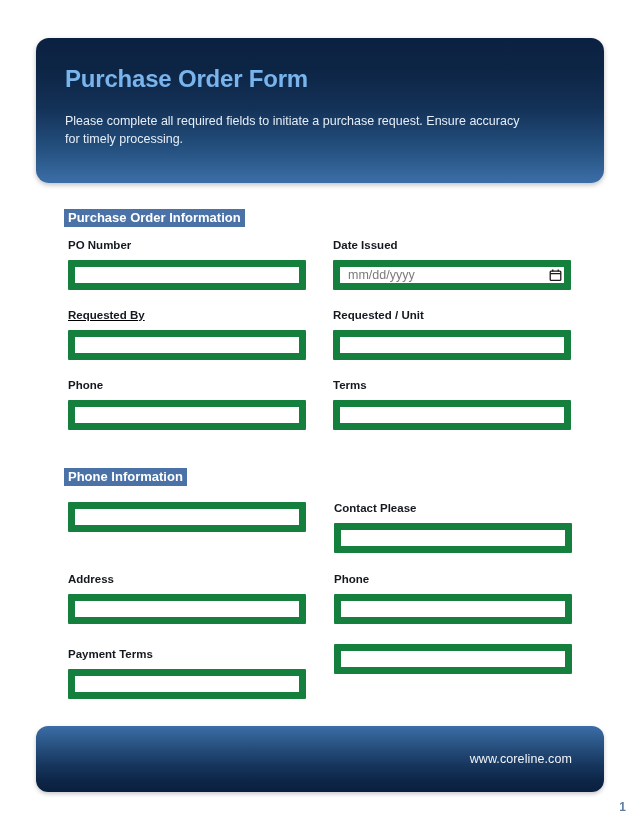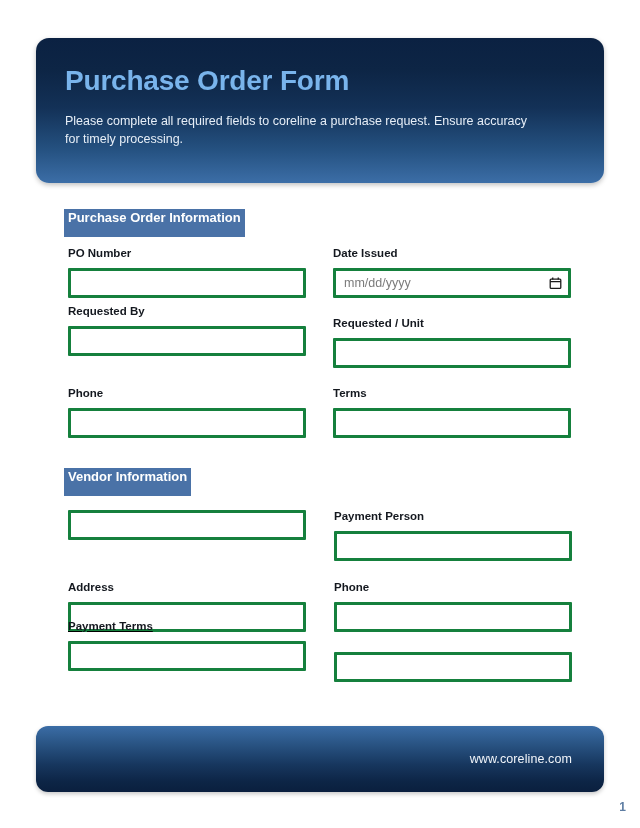--- a/index.html
+++ b/index.html
@@ -37,21 +37,21 @@
         #133157 48%,
         #24507f 76%,
         #3c6ea7 100%);
     box-shadow: 0 2px 5px rgba(0,0,0,0.25);
     overflow: hidden;
   }
   .header-title {
     position: absolute;
     left: 29px;
     top: 28px;
-    font-size: 28px;
+    font-size: 24px;
     font-weight: bold;
     color: #79b4ec;
     letter-spacing: -0.2px;
     line-height: 1.1;
     white-space: nowrap;
   }
   .header-subtitle {
     position: absolute;
     left: 29px;
     top: 74px;
@@ -61,43 +61,42 @@
     line-height: 1.45;
   }
 
   .section-heading {
     position: absolute;
     left: 64px;
     font-size: 13px;
     font-weight: bold;
     color: #ffffff;
     background: #4a72a7;
-    padding: 2px 4px 12px 4px;
+    padding: 2px 4px 2px 4px;
     line-height: 1.1;
     white-space: nowrap;
   }
 
   .field {
     position: absolute;
-    margin-top: 8px;
   }
   .field-label {
     font-size: 11.5px;
     font-weight: bold;
     color: #14181f;
     line-height: 1.2;
     margin-bottom: 7px;
     white-space: nowrap;
   }
   .field-input {
     display: block;
     width: 100%;
     height: 30px;
     background: #ffffff;
-    border: 3px solid #15803d;
+    border: 7px solid #15803d;
     border-radius: 1px;
     font-family: "Liberation Sans", sans-serif;
     font-size: 12.5px;
     color: #1d2430;
     padding: 0 8px;
     outline: none;
   }
   .field-input::placeholder { color: #7b7b7b; }
 
   
@@ -168,21 +167,21 @@
     line-height: 1;
   }
 </style>
 </head>
 <body>
 
 <div class="page">
 
   <div class="header">
     <div class="header-title">Purchase Order Form</div>
-    <div class="header-subtitle">Please complete all required fields to coreline a purchase request. Ensure accuracy for timely processing.</div>
+    <div class="header-subtitle">Please complete all required fields to initiate a purchase request. Ensure accuracy for timely processing.</div>
   </div>
 
   <div class="section-heading" style="top:209px;">Purchase Order Information</div>
 
   <div class="field" style="left:68px; top:239px; width:238px;">
     <div class="field-label">PO Number</div>
     <input class="field-input" type="text" placeholder="" style="">
   </div>
 
   <div class="field" style="left:333px; top:239px; width:238px;">
@@ -191,62 +190,62 @@
       <input class="field-input" type="text" placeholder="mm/dd/yyyy" style="">
       <svg class="cal-icon" viewBox="0 0 16 16">
         <rect x="1.5" y="3.2" width="13" height="11.3" rx="1.1" fill="none" stroke="#1b1b1b" stroke-width="1.6"></rect>
         <line x1="1.5" y1="6.4" x2="14.5" y2="6.4" stroke="#1b1b1b" stroke-width="1.6"></line>
         <line x1="4.6" y1="1.3" x2="4.6" y2="3.6" stroke="#1b1b1b" stroke-width="1.6"></line>
         <line x1="11.4" y1="1.3" x2="11.4" y2="3.6" stroke="#1b1b1b" stroke-width="1.6"></line>
       </svg>
     </div>
   </div>
 
-  <div class="field" style="left:68px; top:297px; width:238px;">
+  <div class="field" style="left:68px; top:309px; width:238px;text-decoration:underline;">
     <div class="field-label">Requested By</div>
     <input class="field-input" type="text" placeholder="" style="">
   </div>
 
   <div class="field" style="left:333px; top:309px; width:238px;">
     <div class="field-label">Requested / Unit</div>
     <input class="field-input" type="text" placeholder="" style="">
   </div>
 
   <div class="field" style="left:68px; top:379px; width:238px;">
     <div class="field-label">Phone</div>
     <input class="field-input" type="text" placeholder="" style="">
   </div>
 
   <div class="field" style="left:333px; top:379px; width:238px;">
     <div class="field-label">Terms</div>
     <input class="field-input" type="text" placeholder="" style="">
   </div>
 
-  <div class="section-heading" style="top:468px;">Vendor Information</div>
+  <div class="section-heading" style="top:468px;">Phone Information</div>
 
   <div class="field" style="left:68px; top:502px; width:238px;">
     <input class="field-input" type="text" placeholder="" style="">
   </div>
 
   <div class="field" style="left:334px; top:502px; width:238px;">
-    <div class="field-label">Payment Person</div>
+    <div class="field-label">Contact Please</div>
     <input class="field-input" type="text" placeholder="" style="">
   </div>
 
   <div class="field" style="left:68px; top:573px; width:238px;">
     <div class="field-label">Address</div>
     <input class="field-input" type="text" placeholder="" style="">
   </div>
 
   <div class="field" style="left:334px; top:573px; width:238px;">
     <div class="field-label">Phone</div>
     <input class="field-input" type="text" placeholder="" style="">
   </div>
 
-  <div class="field" style="left:68px; top:612px; width:238px;text-decoration:underline;">
+  <div class="field" style="left:68px; top:648px; width:238px;">
     <div class="field-label">Payment Terms</div>
     <input class="field-input" type="text" placeholder="" style="">
   </div>
 
   <div class="field" style="left:334px; top:644px; width:238px;">
     <input class="field-input" type="text" placeholder="" style="">
   </div>
 
   <div class="footer">
     <div class="footer-brand">

